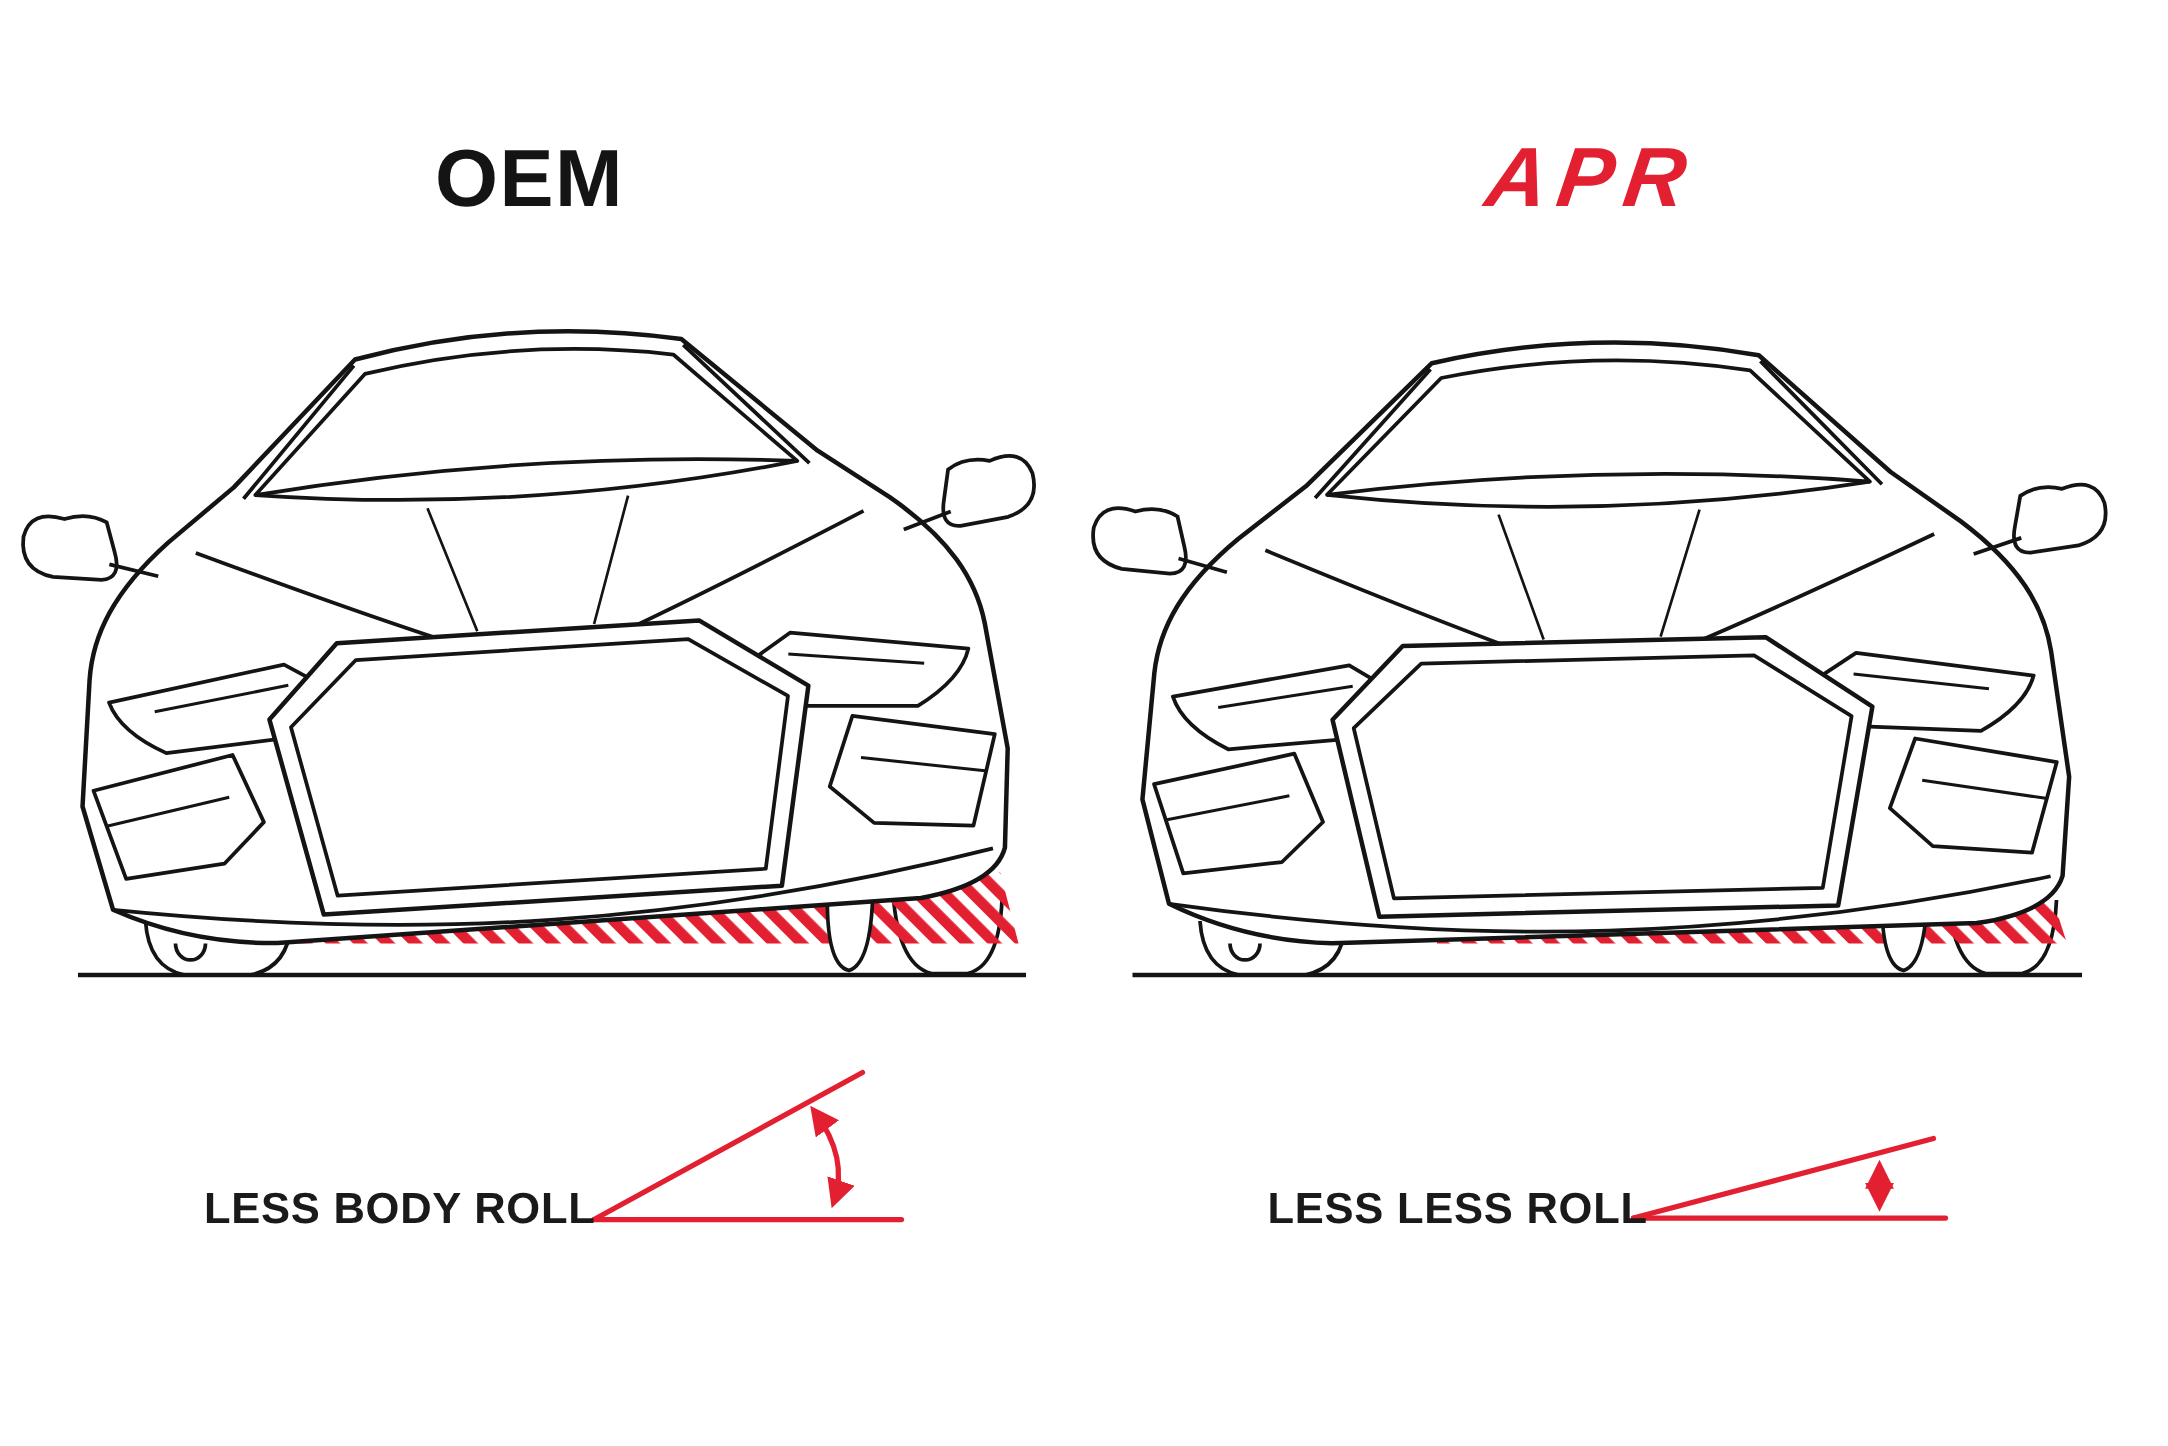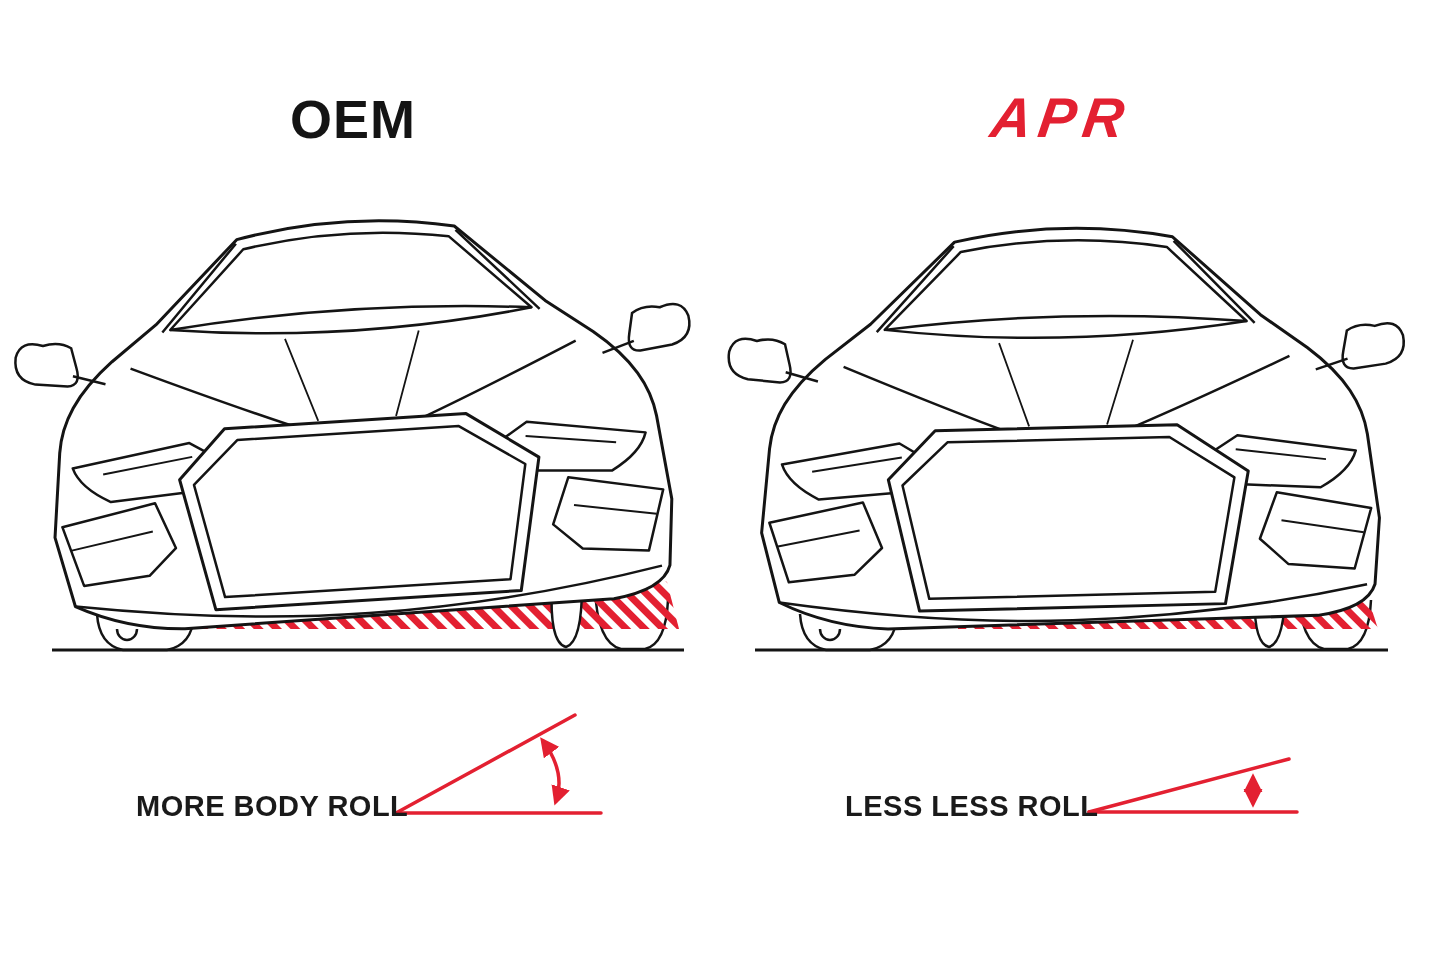--- a/index.html
+++ b/index.html
@@ -96,15 +96,15 @@
       <path d="M 543,741 Q 566,772 556,801" marker-start="url(#ah)" marker-end="url(#ah)"></path>
     </g>
 
     <g fill="none" stroke="#e32031" stroke-width="3.5" stroke-linecap="round">
       <line x1="1089" y1="812" x2="1297" y2="812"></line>
       <line x1="1089" y1="812" x2="1289" y2="759"></line>
       <path d="M 1253,778 L 1253,803" marker-start="url(#ah)" marker-end="url(#ah)"></path>
     </g>
   </svg>
 
-  <div class="caption more">MORE BODY ROLL</div>
+  <div class="caption more">LESS BODY ROLL</div>
   <div class="caption less">LESS LESS ROLL</div>
 </div>
 
 </body></html>

